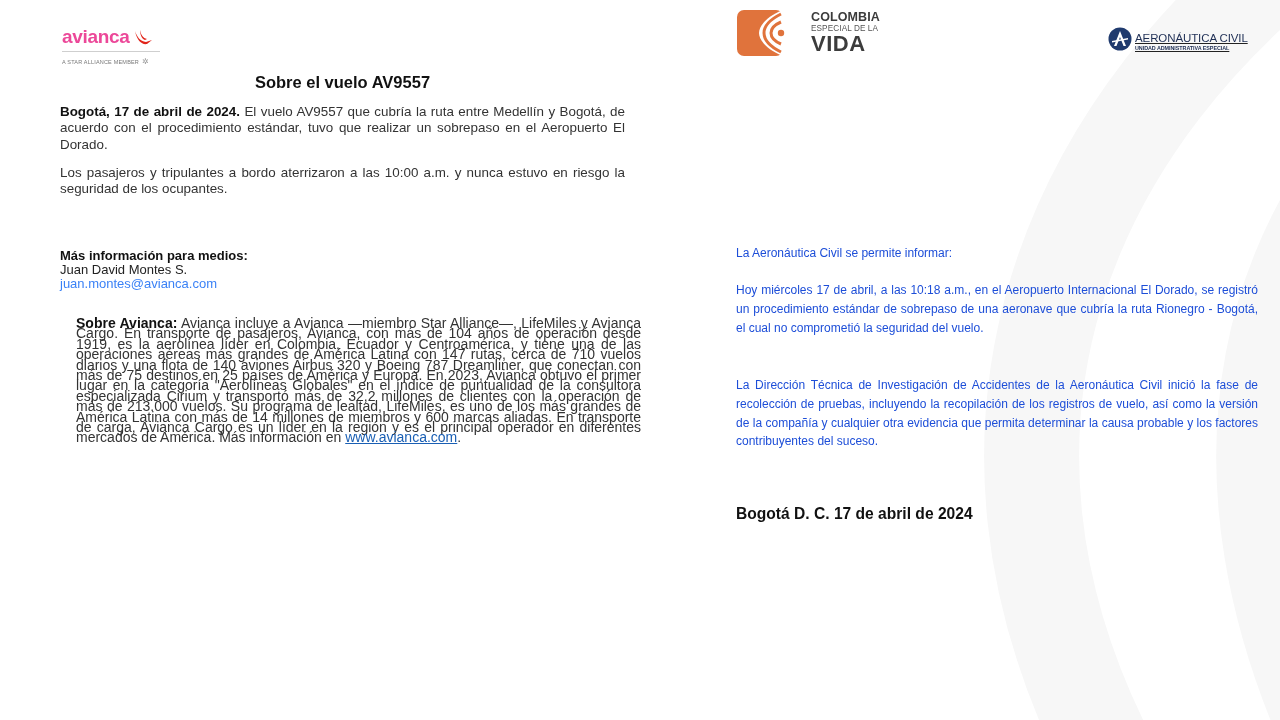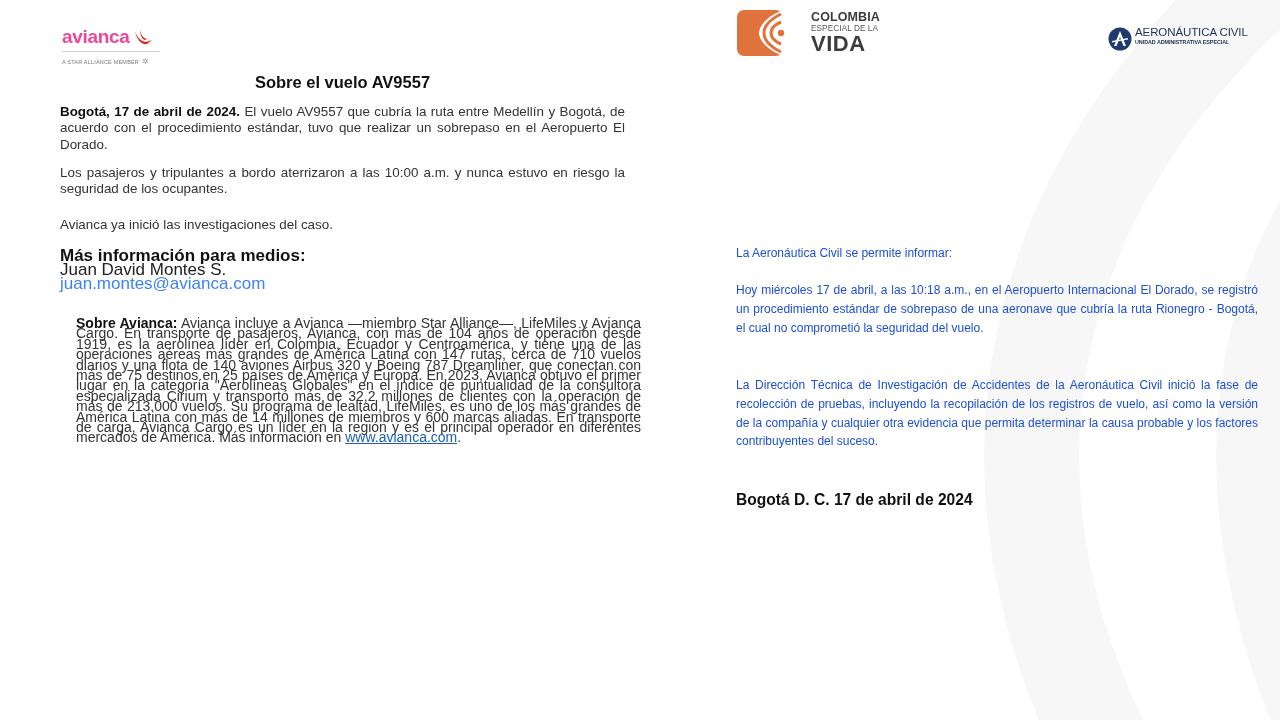--- a/index.html
+++ b/index.html
@@ -20,50 +20,50 @@
     .av-star-glyph { font-size: 8px; color: #999; }
 
     .av-title { position: absolute; left: 60px; width: 565px; top: 73px; text-align: center; font-weight: bold; font-size: 16.5px; color: #111; }
 
     .av-body { position: absolute; left: 60px; width: 565px; font-size: 13.4px; line-height: 16.4px; color: #333; text-align: justify; }
     .av-p1 { top: 104px; }
     .av-p2 { top: 165px; }
     .av-p3 { top: 217px; }
     .av-p1 b { color: #111; }
 
-    .av-contact { position: absolute; left: 60px; top: 249px; font-size: 17px; line-height: 14px; color: #222; }
+    .av-contact { position: absolute; left: 60px; top: 249px; font-size: 13px; line-height: 14px; color: #222; }
     .av-contact .label { font-weight: bold; color: #111; }
     .av-contact a { color: #3b82f6; }
 
     .av-about { position: absolute; left: 76px; width: 565px; top: 318px; font-size: 14px; line-height: 10.4px; color: #333; text-align: justify; }
     .av-about b { color: #111; }
     .av-about a { color: #1a5fb4; text-decoration: underline; }
 
     
     .watermark { position: absolute; left: 0; top: 0; width: 640px; height: 720px; }
 
     .col-logo { position: absolute; left: 97px; top: 8px; display: flex; align-items: center; gap: 22px; }
     .col-mark { width: 52px; height: 50px; }
     .col-text { display: flex; flex-direction: column; line-height: 1; }
     .col-t1 { font-weight: bold; font-size: 12.5px; color: #3c3c3c; letter-spacing: 0.1px; }
     .col-t2 { font-size: 8.2px; color: #555; margin-top: 1px; letter-spacing: 0.1px; }
     .col-t3 { font-weight: bold; font-size: 22px; color: #3c3c3c; letter-spacing: 0.5px; margin-top: 0px; }
 
-    .aero-logo { position: absolute; left: 468px; top: 27px; display: flex; align-items: flex-start; gap: 3px; }
+    .aero-logo { position: absolute; left: 468px; top: 27px; display: flex; align-items: flex-end; gap: 3px; text-decoration: underline; }
     .aero-mark { width: 24px; height: 24px; }
     .aero-text { display: flex; flex-direction: column; line-height: 1; }
     .aero-t1 { font-size: 11.5px; color: #1f2f55; letter-spacing: -0.1px; }
     .aero-t2 { font-size: 5.4px; color: #1f2f55; font-weight: bold; margin-top: 1px; letter-spacing: -0.05px; }
 
     .ac-title { position: absolute; left: 96px; width: 532px; top: 184px; text-align: center; font-weight: bold; font-size: 19.5px; color: #111; letter-spacing: 0.1px; }
     .ac-body { position: absolute; left: 96px; width: 522px; font-size: 12px; line-height: 18.8px; color: #1d4ed8; text-align: justify; }
     .ac-p0 { top: 244px; }
     .ac-p1 { top: 281px; }
     .ac-p2 { top: 376px; }
-    .ac-date { position: absolute; left: 96px; top: 491px; font-weight: bold; font-size: 15.6px; color: #111; }
+    .ac-date { position: absolute; left: 96px; top: 505px; font-weight: bold; font-size: 15.6px; color: #111; }
   </style>
 </head>
 <body>
 
 <div class="page page-left">
   <div class="av-logo">
     <div class="av-wordmark">
       <span class="av-word">avianca</span>
       <svg class="av-bird" viewBox="0 0 22 18">
         <path d="M3 2 C5 8 8 12 14 13 L20 11 L15 15 C10 16 5 12 3 2 Z" fill="#e1251b"></path>
@@ -74,21 +74,20 @@
     <div class="av-star">
       <span>A STAR ALLIANCE MEMBER</span>
       <span class="av-star-glyph">✲</span>
     </div>
   </div>
 
   <div class="av-title">Sobre el vuelo AV9557</div>
 
   <p class="av-body av-p1"><b>Bogotá, 17 de abril de 2024.</b><span> El vuelo AV9557 que cubría la ruta entre Medellín y Bogotá, de acuerdo con el procedimiento estándar, tuvo que realizar un sobrepaso en el Aeropuerto El Dorado.</span></p>
   <p class="av-body av-p2">Los pasajeros y tripulantes a bordo aterrizaron a las 10:00 a.m. y nunca estuvo en riesgo la seguridad de los ocupantes.</p>
-  <p class="av-body av-p3">Avianca ya inició las investigaciones del caso.</p>
 
   <div class="av-contact">
     <div class="label">Más información para medios:</div>
     <div>Juan David Montes S.</div>
     <a>juan.montes@avianca.com</a>
   </div>
 
   <p class="av-about"><b>Sobre Avianca:</b><span> Avianca incluye a Avianca —miembro Star Alliance—, LifeMiles y Avianca Cargo. En transporte de pasajeros, Avianca, con más de 104 años de operación desde 1919, es la aerolínea líder en Colombia, Ecuador y Centroamérica, y tiene una de las operaciones aéreas más grandes de América Latina con 147 rutas, cerca de 710 vuelos diarios y una flota de 140 aviones Airbus 320 y Boeing 787 Dreamliner, que conectan con más de 75 destinos en 25 países de América y Europa. En 2023, Avianca obtuvo el primer lugar en la categoría "Aerolíneas Globales" en el índice de puntualidad de la consultora especializada Cirium y transportó más de 32,2 millones de clientes con la operación de más de 213.000 vuelos. Su programa de lealtad, LifeMiles, es uno de los más grandes de América Latina con más de 14 millones de miembros y 600 marcas aliadas. En transporte de carga, Avianca Cargo es un líder en la región y es el principal operador en diferentes mercados de América. Más información en </span><a>www.avianca.com</a><span>.</span></p>
 </div>
 

